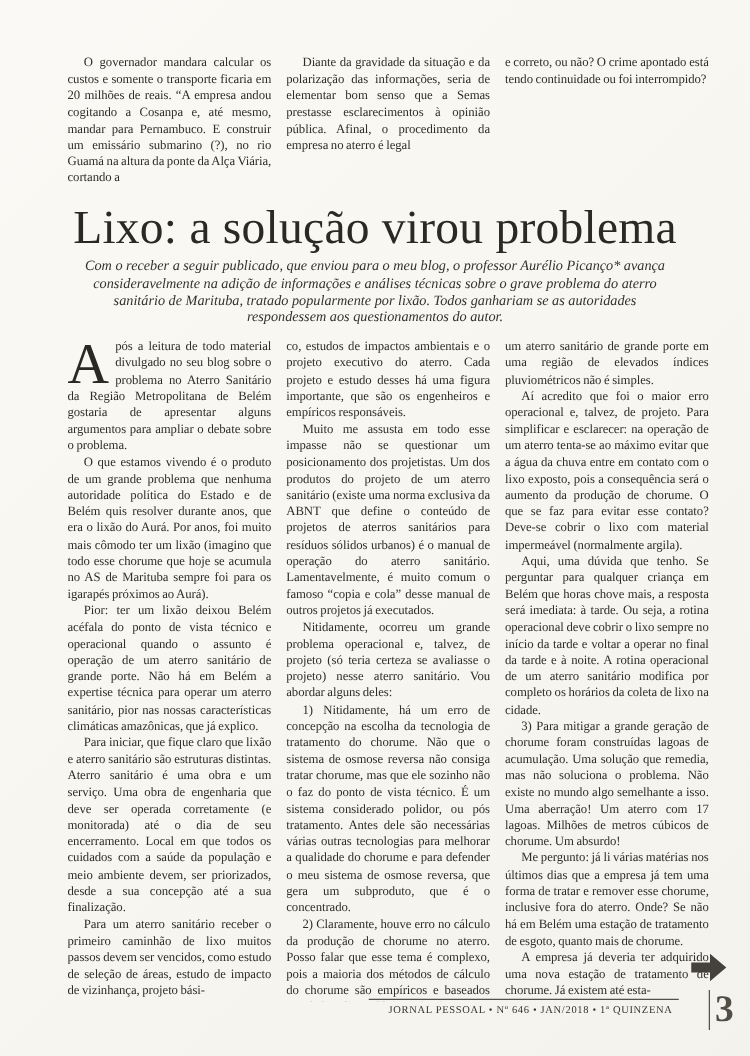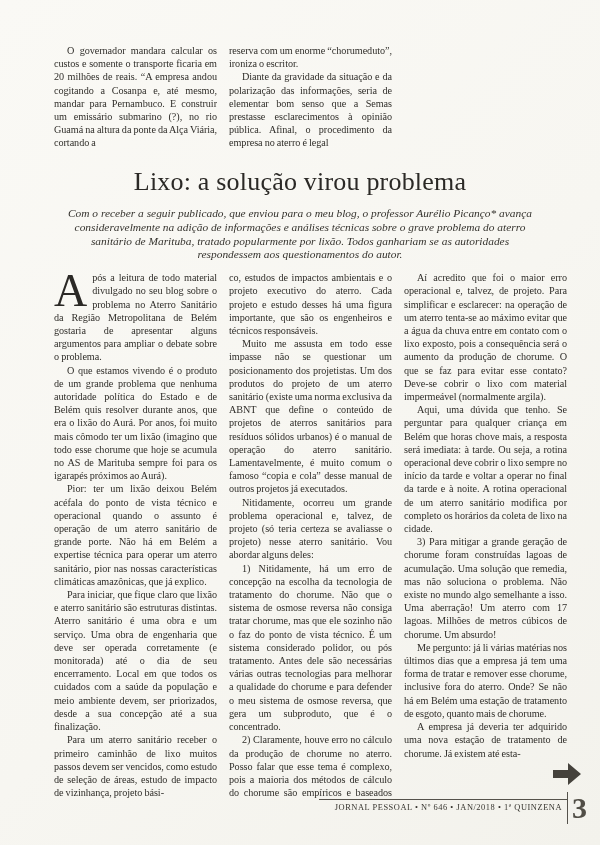--- a/index.html
+++ b/index.html
@@ -35,21 +35,21 @@
     line-height:13.2px;
     letter-spacing:-0.05px;
     word-spacing:-0.4px;
     color:#2f2d29;
   }
   p.indent{text-indent:13px;}
   
   .headline{
     margin:6px 0 0 0;
     text-align:center;
-    font-size:26px;
+    font-size:38px;
     line-height:36px;
     font-weight:400;
     color:#2b2926;
     letter-spacing:0.2px;
   }
   .intro{
     margin:7px auto 0 auto;
     width:478px;
     text-align:center;
     font-style:italic;
@@ -77,20 +77,21 @@
     left:551px;top:761px;
     width:32px;height:26px;
     display:block;
   }
   
   .footer{
     position:absolute;
     top:799px;right:13px;
     display:flex;
     align-items:flex-start;
+    gap:24px;
   }
   .footer-meta{
     display:block;
     border-top:1.4px solid #55524b;
     padding:3px 5px 0 16px;
     font-size:8.4px;
     letter-spacing:0.55px;
     white-space:nowrap;
     color:#36342e;
   }
@@ -108,47 +109,48 @@
 </head>
 <body>
 
 <div class="page">
 
   <section class="cols top-section">
     <div class="col">
       <p class="indent">O governador mandara calcular os custos e somente o transporte ficaria em 20 milhões de reais. “A empresa andou cogitando a Cosanpa e, até mesmo, mandar para Pernambuco. E construir um emissário submarino (?), no rio Guamá na altura da ponte da Alça Viária, cortando a</p>
     </div>
     <div class="col">
-      <p>reserva com um enorme “chorumeduto”, ironiza o escritor.</p>
       <p class="indent">Diante da gravidade da situação e da polarização das informações, seria de elementar bom senso que a Semas prestasse esclarecimentos à opinião pública. Afinal, o procedimento da empresa no aterro é legal</p>
     </div>
     <div class="col">
+      <p>e correto, ou não? O crime apontado está tendo continuidade ou foi interrompido?</p>
     </div>
   </section>
 
   <h1 class="headline">Lixo: a solução virou problema</h1>
 
   <p class="intro"><span>Com o receber a seguir publicado, que enviou para o meu blog, o professor </span><b>Aurélio Picanço*</b><span> avança consideravelmente na adição de informações e análises técnicas sobre o grave problema do aterro sanitário de Marituba, tratado popularmente por lixão. Todos ganhariam se as autoridades respondessem aos questionamentos do autor.</span></p>
 
   <section class="cols article">
     <div class="col">
       <p><span class="dropcap">A</span><span>pós a leitura de todo material divulgado no seu blog sobre o problema no Aterro Sanitário da Região Metropolitana de Belém gostaria de apresentar alguns argumentos para ampliar o debate sobre o problema.</span></p>
       <p class="indent">O que estamos vivendo é o produto de um grande problema que nenhuma autoridade política do Estado e de Belém quis resolver durante anos, que era o lixão do Aurá. Por anos, foi muito mais cômodo ter um lixão (imagino que todo esse chorume que hoje se acumula no AS de Marituba sempre foi para os igarapés próximos ao Aurá).</p>
       <p class="indent">Pior: ter um lixão deixou Belém acéfala do ponto de vista técnico e operacional quando o assunto é operação de um aterro sanitário de grande porte. Não há em Belém a expertise técnica para operar um aterro sanitário, pior nas nossas características climáticas amazônicas, que já explico.</p>
       <p class="indent">Para iniciar, que fique claro que lixão e aterro sanitário são estruturas distintas. Aterro sanitário é uma obra e um serviço. Uma obra de engenharia que deve ser operada corretamente (e monitorada) até o dia de seu encerramento. Local em que todos os cuidados com a saúde da população e meio ambiente devem, ser priorizados, desde a sua concepção até a sua finalização.</p>
       <p class="indent">Para um aterro sanitário receber o primeiro caminhão de lixo muitos passos devem ser vencidos, como estudo de seleção de áreas, estudo de impacto de vizinhança, projeto bási-</p>
     </div>
     <div class="col">
-      <p>co, estudos de impactos ambientais e o projeto executivo do aterro. Cada projeto e estudo desses há uma figura importante, que são os engenheiros e técnicos responsáveis.</p>
+      <p>co, estudos de impactos ambientais e o projeto executivo do aterro. Cada projeto e estudo desses há uma figura importante, que são os engenheiros e empíricos responsáveis.</p>
       <p class="indent">Muito me assusta em todo esse impasse não se questionar um posicionamento dos projetistas. Um dos produtos do projeto de um aterro sanitário (existe uma norma exclusiva da ABNT que define o conteúdo de projetos de aterros sanitários para resíduos sólidos urbanos) é o manual de operação do aterro sanitário. Lamentavelmente, é muito comum o famoso “copia e cola” desse manual de outros projetos já executados.</p>
       <p class="indent">Nitidamente, ocorreu um grande problema operacional e, talvez, de projeto (só teria certeza se avaliasse o projeto) nesse aterro sanitário. Vou abordar alguns deles:</p>
       <p class="indent">1) Nitidamente, há um erro de concepção na escolha da tecnologia de tratamento do chorume. Não que o sistema de osmose reversa não consiga tratar chorume, mas que ele sozinho não o faz do ponto de vista técnico. É um sistema considerado polidor, ou pós tratamento. Antes dele são necessárias várias outras tecnologias para melhorar a qualidade do chorume e para defender o meu sistema de osmose reversa, que gera um subproduto, que é o concentrado.</p>
       <p class="indent">2) Claramente, houve erro no cálculo da produção de chorume no aterro. Posso falar que esse tema é complexo, pois a maioria dos métodos de cálculo do chorume são empíricos e baseados nos dados climatológicos. Aqui retorno a esse tema, pois operar</p>
     </div>
     <div class="col">
+      <p>um aterro sanitário de grande porte em uma região de elevados índices pluviométricos não é simples.</p>
       <p class="indent">Aí acredito que foi o maior erro operacional e, talvez, de projeto. Para simplificar e esclarecer: na operação de um aterro tenta-se ao máximo evitar que a água da chuva entre em contato com o lixo exposto, pois a consequência será o aumento da produção de chorume. O que se faz para evitar esse contato? Deve-se cobrir o lixo com material impermeável (normalmente argila).</p>
       <p class="indent">Aqui, uma dúvida que tenho. Se perguntar para qualquer criança em Belém que horas chove mais, a resposta será imediata: à tarde. Ou seja, a rotina operacional deve cobrir o lixo sempre no início da tarde e voltar a operar no final da tarde e à noite. A rotina operacional de um aterro sanitário modifica por completo os horários da coleta de lixo na cidade.</p>
       <p class="indent">3) Para mitigar a grande geração de chorume foram construídas lagoas de acumulação. Uma solução que remedia, mas não soluciona o problema. Não existe no mundo algo semelhante a isso. Uma aberração! Um aterro com 17 lagoas. Milhões de metros cúbicos de chorume. Um absurdo!</p>
       <p class="indent">Me pergunto: já li várias matérias nos últimos dias que a empresa já tem uma forma de tratar e remover esse chorume, inclusive fora do aterro. Onde? Se não há em Belém uma estação de tratamento de esgoto, quanto mais de chorume.</p>
       <p class="indent">A empresa já deveria ter adquirido uma nova estação de tratamento de chorume. Já existem até esta-</p>
     </div>
   </section>
 
   <span class="continue-arrow">
     <svg width="32" height="26" viewBox="0 0 32 26" xmlns="http://www.w3.org/2000/svg">

